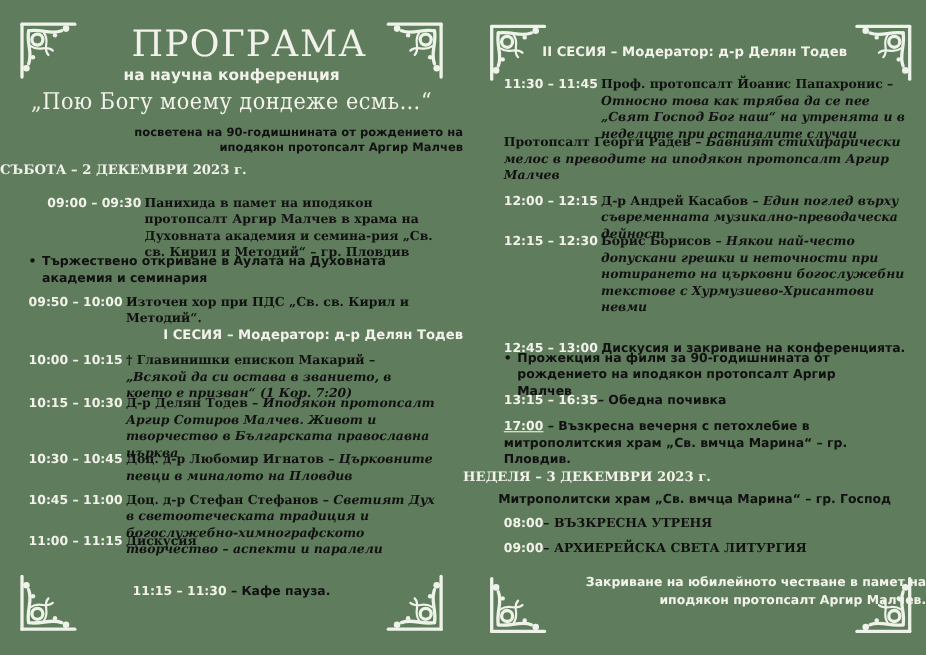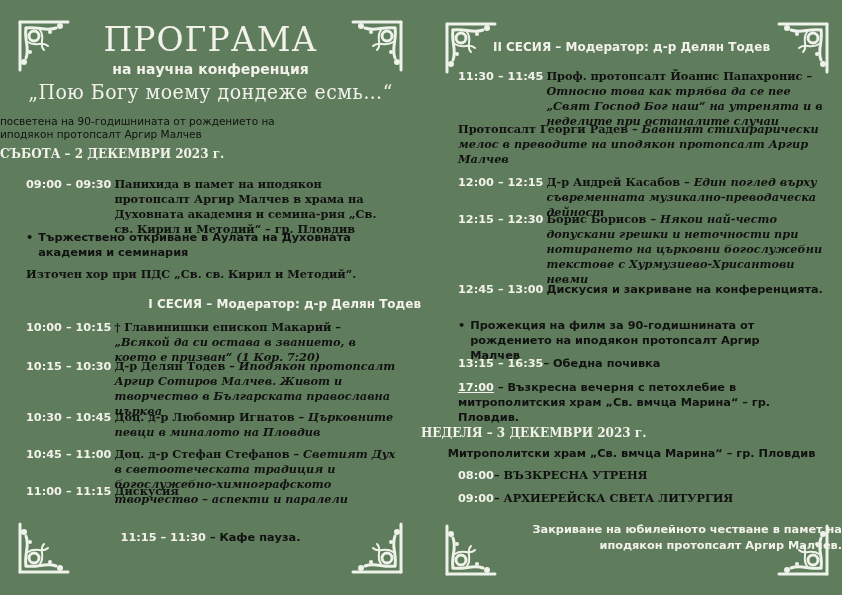--- a/index.html
+++ b/index.html
@@ -15,34 +15,34 @@
   .right { left:421px; }
   .corner { position:absolute; width:56px; height:56px; }
   .corner svg { width:100%; height:100%; display:block; }
   .tl { transform:none; }
   .tr { transform:scaleX(-1); }
   .bl { transform:scaleY(-1); }
   .br { transform:scale(-1,-1); }
 
   .title {
     position:absolute; left:0; width:421px; top:20px; text-align:center;
-    color:#f2f2ea; font-family:"DejaVu Serif", serif; font-size:33px; letter-spacing:1px;
+    color:#f2f2ea; font-family:"DejaVu Serif", serif; font-size:33px; letter-spacing:1px;padding-left:16px;
   }
   .subtitle {
     position:absolute; left:0; width:421px; top:61px; text-align:center;
     color:#f2f2ea; font-family:"DejaVu Sans", sans-serif; font-weight:bold; font-size:14px;
   }
   .quote {
     position:absolute; left:0; width:421px; top:80px; text-align:center;
     color:#f2f2ea; font-family:"DejaVu Serif", serif; font-size:21px; font-stretch:condensed;
     letter-spacing:0.5px;
   }
   .dedication {
-    position:absolute; left:0; width:421px; top:115px; text-align:left;
-    color:#111; font-family:"DejaVu Sans", sans-serif; font-weight:normal; font-size:10.5px; line-height:13px;
+    position:absolute; left:0; width:421px; top:115px; text-align:right;
+    color:#111; font-family:"DejaVu Sans", sans-serif; font-weight:bold; font-size:10.5px; line-height:13px;
   }
   .dayhead {
     position:absolute; left:0; width:421px; 
     color:#f2f2ea; font-family:"DejaVu Serif", serif; font-weight:bold; font-size:12px;
   }
   .session {
     position:absolute; left:0; width:421px; text-align:center;
     color:#f2f2ea; font-family:"DejaVu Sans", sans-serif; font-size:12px; font-weight:bold;
   }
   .item {
@@ -144,29 +144,30 @@
 
   <div class="title">ПРОГРАМА</div>
   <div class="subtitle">на научна конференция</div>
   <div class="quote">„Пою Богу моему дондеже есмь…“</div>
   <div class="dedication">
     <div>посветена на 90-годишнината от рождението на</div>
     <div>иподякон протопсалт Аргир Малчев</div>
   </div>
   <div class="dayhead" style="top:147px;">СЪБОТА – 2 ДЕКЕМВРИ 2023 г.</div>
 
-  <div class="item" style="left:26px;top:177px;width:370px;">
+  <div class="item" style="left:43px;top:177px;width:370px;">
     <span class="time">09:00 – 09:30</span>
     <span class="desc">Панихида в памет на иподякон протопсалт Аргир Малчев в храма на Духовната академия и семина-рия „Св. св. Кирил и Методий“ –  гр. Пловдив</span>
   </div>
   <div class="item" style="left:26px;top:230px;width:340px;">
     <span style="margin-right:5px;">•</span>
     <span class="desc" style="font-family:'DejaVu Sans',sans-serif;">Тържествено откриване в Аулата на Духовната академия и семинария</span>
   </div>
   <div class="item" style="left:26px;top:267px;width:380px;">
+    <span class="time">09:50 – 10:00</span>
     <span class="desc">Източен хор при ПДС „Св. св. Кирил и Методий“.</span>
   </div>
 
   <div class="session" style="top:297px;text-align:right;">I СЕСИЯ – Модератор: д-р Делян Тодев</div>
 
   <div class="item" style="left:26px;top:320px;width:370px;">
     <span class="time">10:00 – 10:15</span>
     <span class="desc"><span>† Главинишки епископ Макарий – </span><i>„Всякой да си остава в званието, в което е призван“ (1 Кор. 7:20)</i></span>
   </div>
   <div class="item" style="left:26px;top:359px;width:370px;">
@@ -279,41 +280,41 @@
     <span class="desc"><span>Протопсалт Георги Радев – </span><i>Бавният стихирарически мелос в преводите на иподякон протопсалт Аргир Малчев</i></span>
   </div>
   <div class="item" style="left:37px;top:175px;width:365px;">
     <span class="time">12:00 – 12:15</span>
     <span class="desc"><span>Д-р Андрей Касабов – </span><i>Един поглед върху съвременната музикално-преводаческа дейност</i></span>
   </div>
   <div class="item" style="left:37px;top:212px;width:365px;">
     <span class="time">12:15 – 12:30</span>
     <span class="desc"><span>Борис Борисов – </span><i>Някои най-често допускани грешки и неточности при нотирането на църковни богослужебни текстове с Хурмузиево-Хрисантови невми</i></span>
   </div>
-  <div class="item" style="left:37px;top:282px;width:365px;">
+  <div class="item" style="left:37px;top:309px;width:365px;text-align:right;">
     <span class="time">12:45 – 13:00</span>
     <span class="desc" style="font-family:'DejaVu Sans',sans-serif;">Дискусия  и закриване на конференцията.</span>
   </div>
 
   <div class="item" style="left:37px;top:318px;width:335px;font-family:'DejaVu Sans',sans-serif;">
     <span style="margin-right:5px;">•</span>
     <span class="desc">Прожекция на филм за 90-годишнината от рождението на иподякон протопсалт Аргир Малчев</span>
   </div>
 
   <div class="item" style="left:37px;top:356px;width:365px;font-family:'DejaVu Sans',sans-serif;">
     <span class="time" style="margin-right:0;">13:15 – 16:35</span>
     <span class="desc"> – Обедна почивка</span>
   </div>
 
   <div class="item" style="left:37px;top:380px;width:360px;font-family:'DejaVu Sans',sans-serif;display:block;">
     <span class="time" style="margin-right:0;text-decoration:underline;">17:00</span><span> – Възкресна вечерня с петохлебие в митрополитския храм „Св. вмчца Марина“ – гр. Пловдив.</span>
   </div>
 
   <div class="dayhead" style="top:426px;color:#f2f2ea;">НЕДЕЛЯ – 3 ДЕКЕМВРИ 2023 г.</div>
-  <div class="center-line" style="top:447px;">Митрополитски храм „Св. вмчца Марина“ – гр. Пловдив</div>
+  <div class="center-line" style="top:447px;">Митрополитски храм „Св. вмчца Марина“ – гр. Господ</div>
 
   <div class="item" style="left:37px;top:468px;width:360px;font-family:'DejaVu Serif',serif;">
     <span class="time" style="margin-right:0;">08:00</span>
     <span> – ВЪЗКРЕСНА УТРЕНЯ</span>
   </div>
   <div class="item" style="left:37px;top:491px;width:360px;font-family:'DejaVu Serif',serif;">
     <span class="time" style="margin-right:0;text-align:center;">09:00</span>
     <span> – АРХИЕРЕЙСКА СВЕТА ЛИТУРГИЯ</span>
   </div>
 

